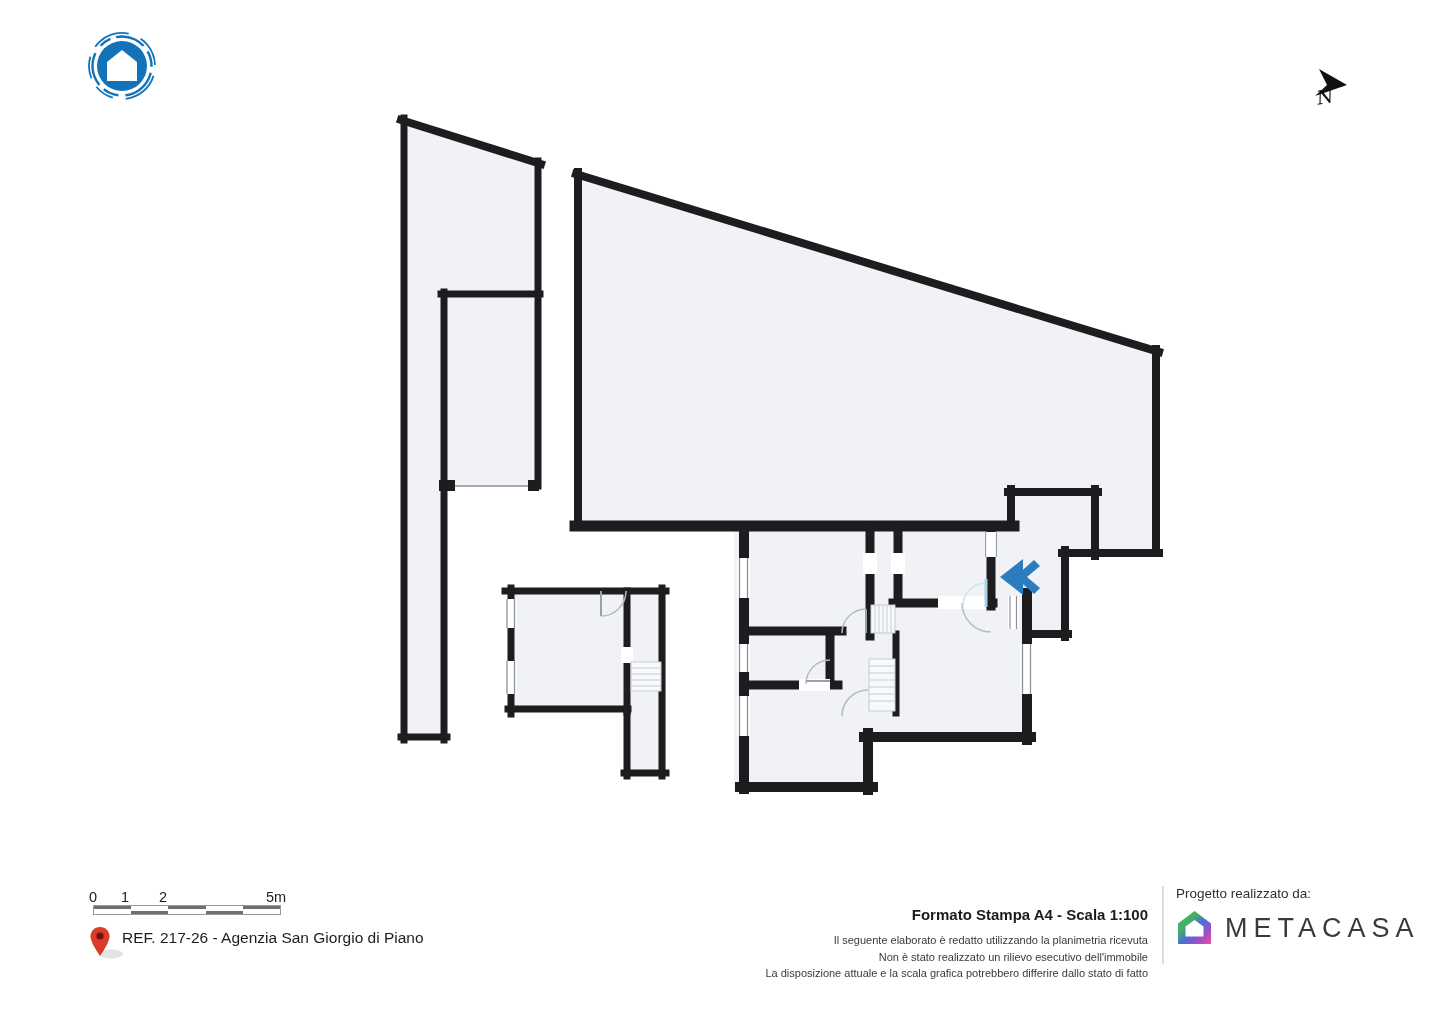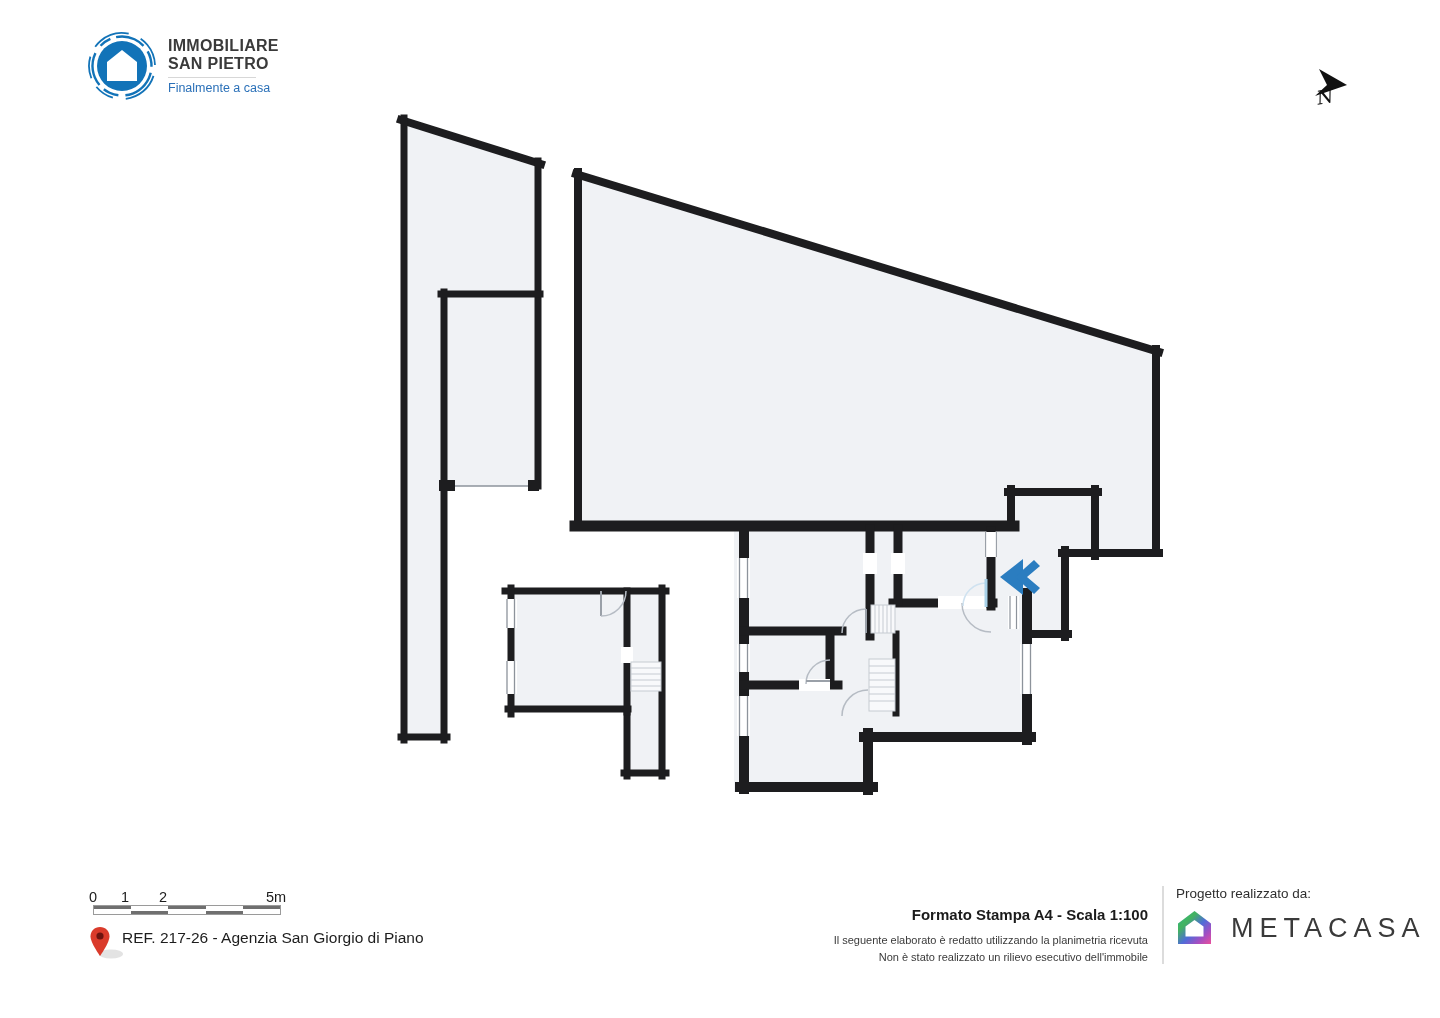--- a/index.html
+++ b/index.html
@@ -27,38 +27,32 @@
   .pin-wrap{position:absolute;left:89px;top:925px;}
   .address{position:absolute;left:122px;top:928px;font-size:15.5px;color:#1d1d1d;line-height:19.5px;}
   
   .print-info{position:absolute;right:292px;top:886px;text-align:right;width:560px;}
   .print-title{font-size:15px;font-weight:700;color:#1b1b1b;margin-bottom:9px;margin-top:20px;}
   .print-disclaimer{font-size:11px;color:#3a3a3a;line-height:16.5px;}
   .v-divider{position:absolute;left:1162px;top:886px;width:2px;height:78px;background:#dcdcdc;}
   
   .credits-label{position:absolute;left:1176px;top:886px;font-size:13.5px;color:#2f2f2f;text-align:right;}
   .metacasa{position:absolute;left:1176px;top:908px;display:flex;align-items:center;}
-  .metacasa-name{margin-left:18px;font-size:27px;letter-spacing:6px;color:#3a3a3a;font-weight:400;}
+  .metacasa-name{margin-left:12px;font-size:27px;letter-spacing:6px;color:#3a3a3a;font-weight:400;}
 </style>
 </head>
 <body>
 
 <div class="brand">
   <svg width="72" height="72" viewBox="0 0 72 72">
     <circle cx="36" cy="36" r="25" fill="#1273b8"></circle>
     <circle cx="36" cy="36" r="29.5" fill="none" stroke="#1273b8" stroke-width="2.4" stroke-dasharray="30 7 16 6 34 9 12 6" transform="rotate(25 36 36)"></circle>
     <circle cx="36" cy="36" r="33" fill="none" stroke="#1273b8" stroke-width="1.8" stroke-dasharray="22 11 38 13 20 10" transform="rotate(-40 36 36)"></circle>
     <path d="M36 20 L51 32 V51 H21 V32 Z" fill="#ffffff"></path>
   </svg>
-  <div class="brand-text">
-    <div class="brand-line1">IMMOBILIARE</div>
-    <div class="brand-line2">SAN PIETRO</div>
-    <div class="brand-divider"></div>
-    <div class="brand-tagline">Finalmente a casa</div>
-  </div>
 </div>
 
 <svg class="plan-svg" width="1440" height="1018" viewBox="0 0 1440 1018">
 
   <g>
     <path d="M404,121 L539,164 V486 H447 V740 H404 Z" fill="#f0f2f5"></path>
     <path d="M578,175 L1157,352 V553 H1062 V637 H1025 V527 H578 Z" fill="#f0f2f5"></path>
     <path d="M734,521 H1030 V742 H873 V792 H734 Z" fill="#f0f2f5"></path>
     <path d="M508,588 H666 V776 H624 V712 H508 Z" fill="#f0f2f5"></path>
   </g>
@@ -225,20 +219,21 @@
   </svg>
 </div>
 <div class="address">
   <div>REF. 217-26 - Agenzia San Giorgio di Piano</div>
 </div>
 
 <div class="print-info">
   <div class="print-title">Formato Stampa A4 - Scala 1:100</div>
   <div class="print-disclaimer">Il seguente elaborato è redatto utilizzando la planimetria ricevuta</div>
   <div class="print-disclaimer">Non è stato realizzato un rilievo esecutivo dell'immobile</div>
+  <div class="print-disclaimer">La disposizione attuale e la scala grafica potrebbero differire dallo stato di fatto</div>
 </div>
 
 <div class="v-divider"></div>
 
 <div class="credits-label">Progetto realizzato da:</div>
 <div class="metacasa">
   <svg width="37" height="40" viewBox="0 0 37 40">
     <defs>
       <linearGradient id="mcg" x1="0%" y1="0%" x2="100%" y2="100%">
         <stop offset="0%" stop-color="#2fb28c"></stop>

